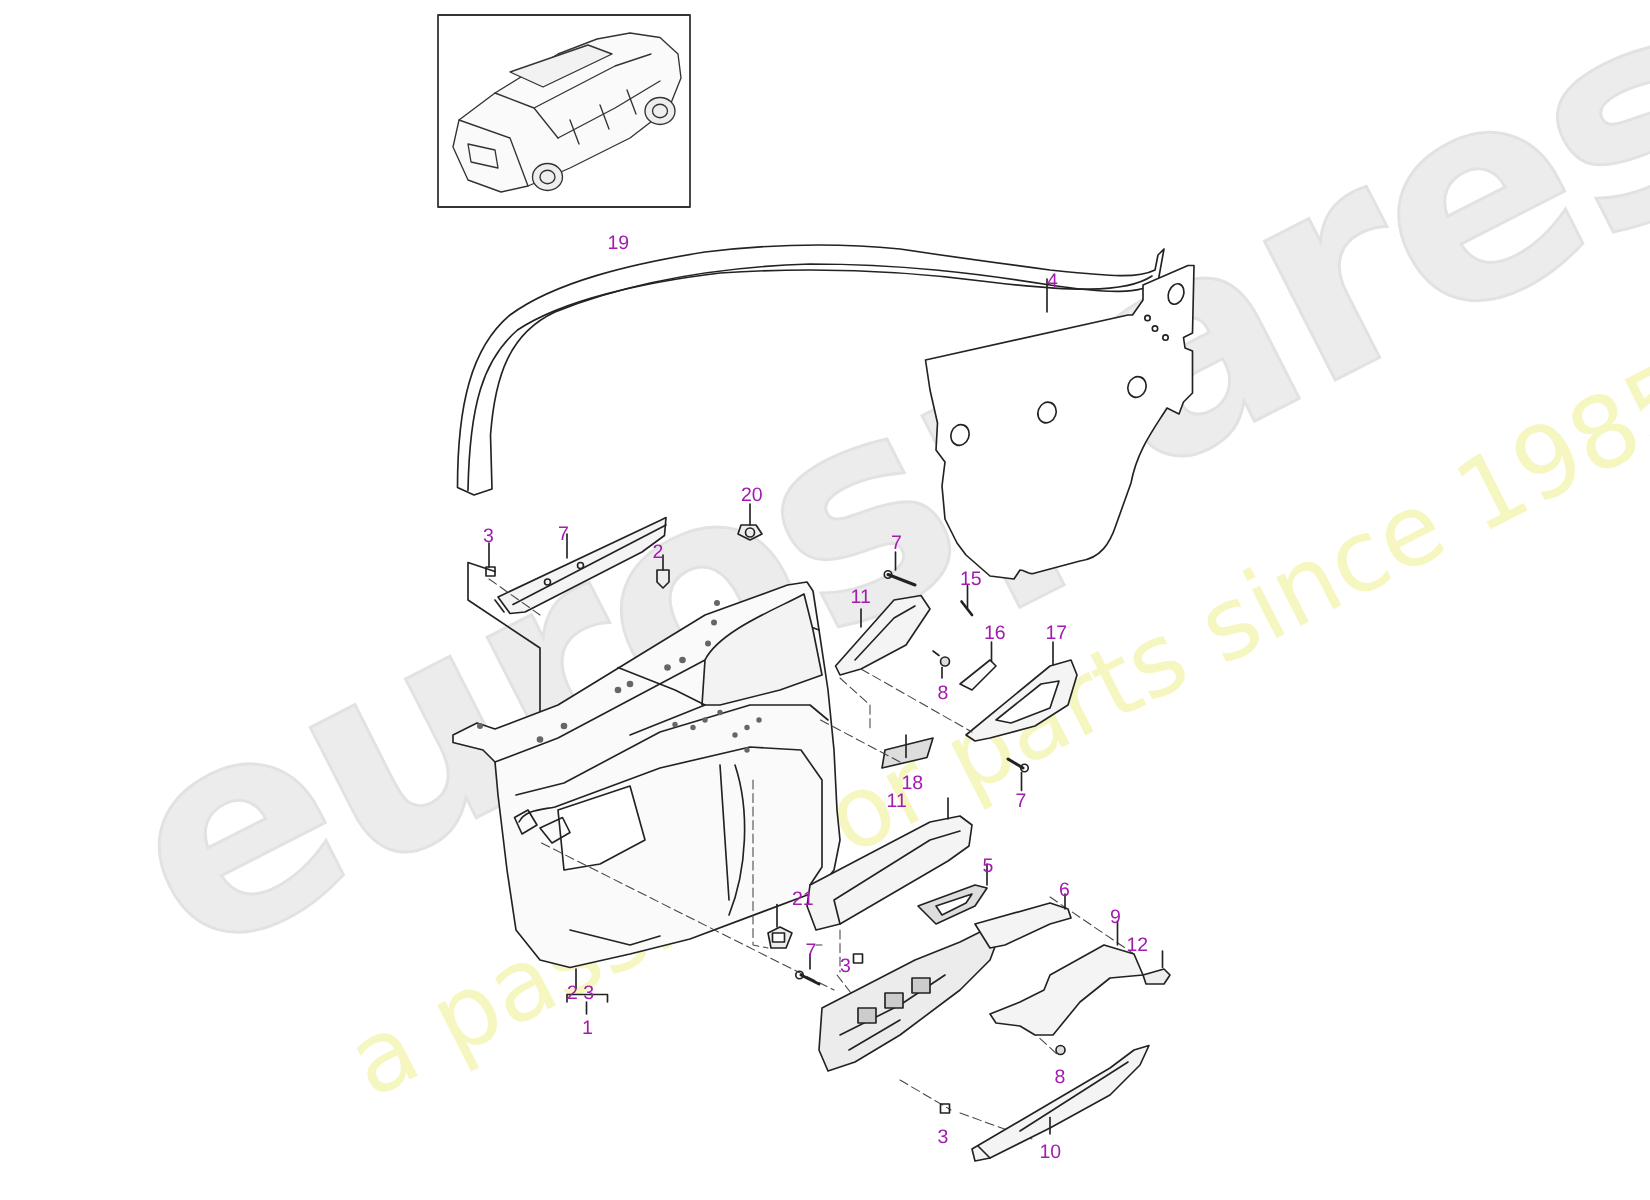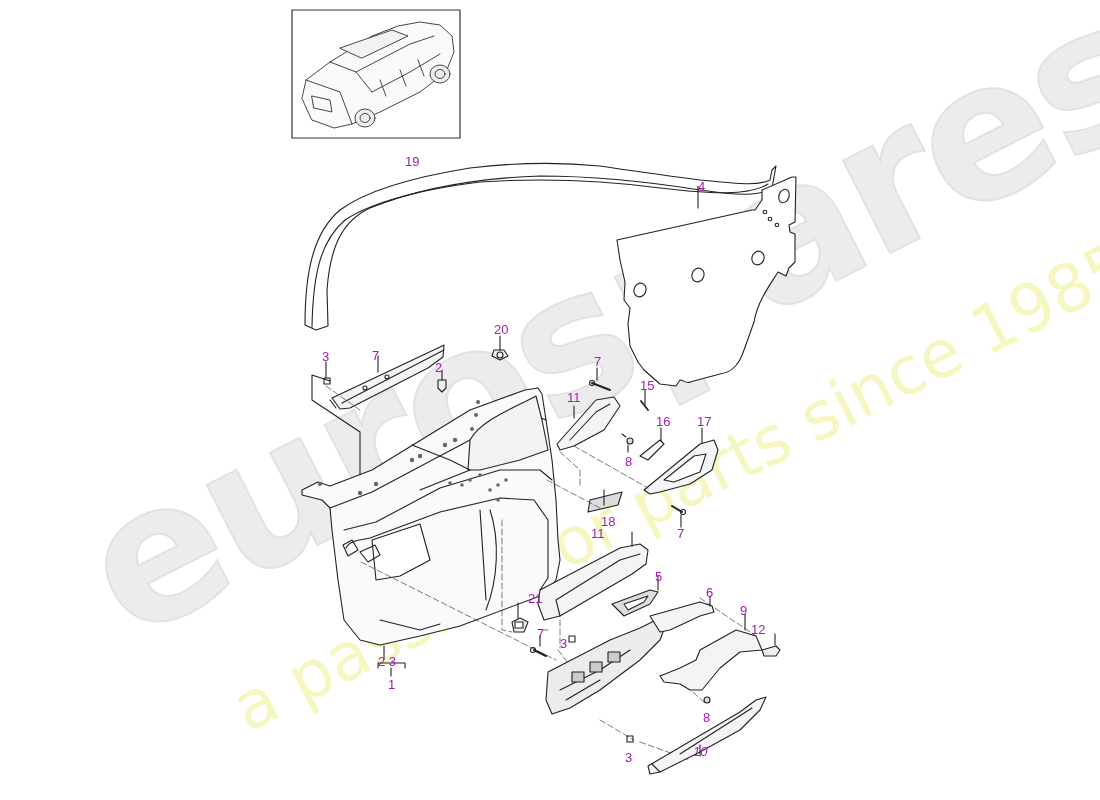--- a/index.html
+++ b/index.html
@@ -262,14 +262,14 @@
     <div class="callout" style="left: 706px; top: 586px;">6</div>
     <div class="callout" style="left: 740px; top: 604px;">9</div>
     <div class="callout" style="left: 751px; top: 623px;">12</div>
     <div class="callout" style="left: 512px; top: 592px; margin-left: 16px;">21</div>
     <div class="callout" style="left: 537px; top: 627px;">7</div>
     <div class="callout" style="left: 560px; top: 637px;">3</div>
     <div class="callout" style="left: 378px; top: 655px;">2 3</div>
     <div class="callout" style="left: 388px; top: 678px;">1</div>
     <div class="callout" style="left: 703px; top: 711px;">8</div>
     <div class="callout" style="left: 625px; top: 751px;">3</div>
-    <div class="callout" style="left: 693px; top: 745px; font-style: italic;">10</div>
+    <div class="callout" style="left: 693px; top: 761px;">10</div>
   </div>
 
 </body></html>

